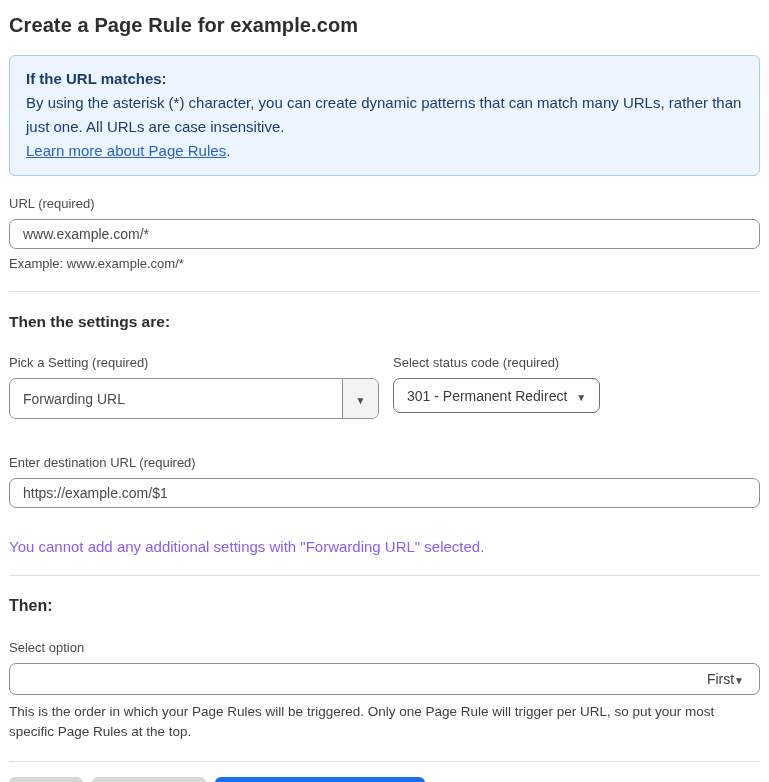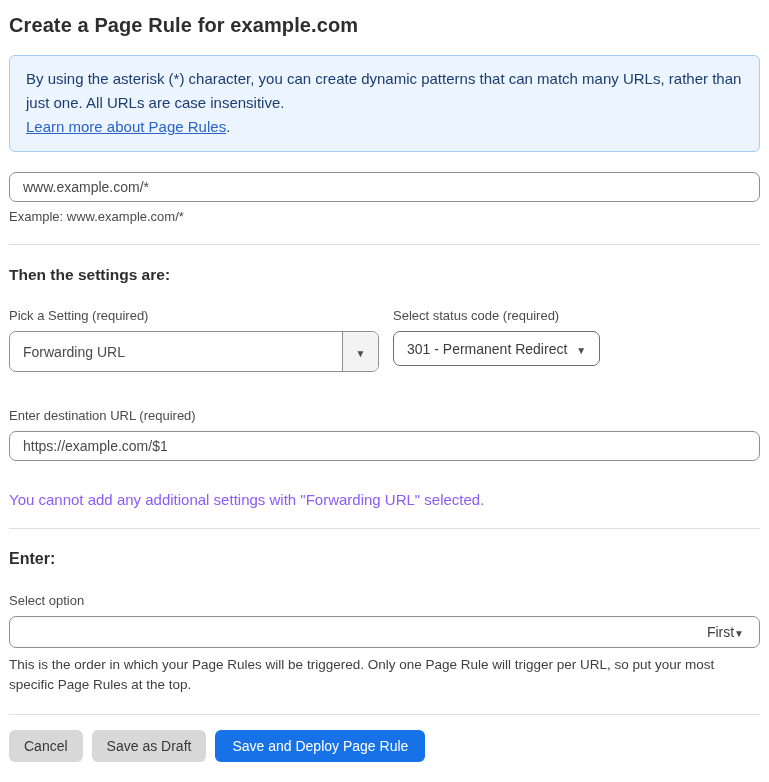--- a/index.html
+++ b/index.html
@@ -179,25 +179,27 @@
     color: #ffffff;
     padding: 0 17px;
   }
 </style>
 </head>
 <body>
 
 <h1 class="page-title">Create a Page Rule for example.com</h1>
 
 <div class="info-box">
+  <div class="info-heading">If the URL matches:</div>
   <div>By using the asterisk (*) character, you can create dynamic patterns that can match many URLs, rather than just one. All URLs are case insensitive.</div>
   <div><a class="info-link">Learn more about Page Rules</a><span>.</span></div>
 </div>
 
 <div>
+  <label class="field-label">URL (required)</label>
   <input class="text-input" type="text" value="www.example.com/*" style="">
   <div class="helper-text">Example: www.example.com/*</div>
 </div>
 
 <hr class="divider">
 
 <div class="section-heading">Then the settings are:</div>
 
 <div class="selects-row">
   <div class="select-col-setting">
@@ -220,21 +222,21 @@
 
 <div class="dest-block">
   <label class="field-label">Enter destination URL (required)</label>
   <input class="text-input" type="text" value="https://example.com/$1" style="">
 </div>
 
 <div class="note-text">You cannot add any additional settings with "Forwarding URL" selected.</div>
 
 <hr class="divider">
 
-<div class="order-heading">Enter:</div>
+<div class="order-heading">Then:</div>
 
 <label class="field-label order-select-label">Select option</label>
 <div class="select-wide">
   <span>First</span>
   <span class="chev"></span>
 </div>
 <div class="order-helper">This is the order in which your Page Rules will be triggered. Only one Page Rule will trigger per URL, so put your most specific Page Rules at the top.</div>
 
 <hr class="divider">
 

